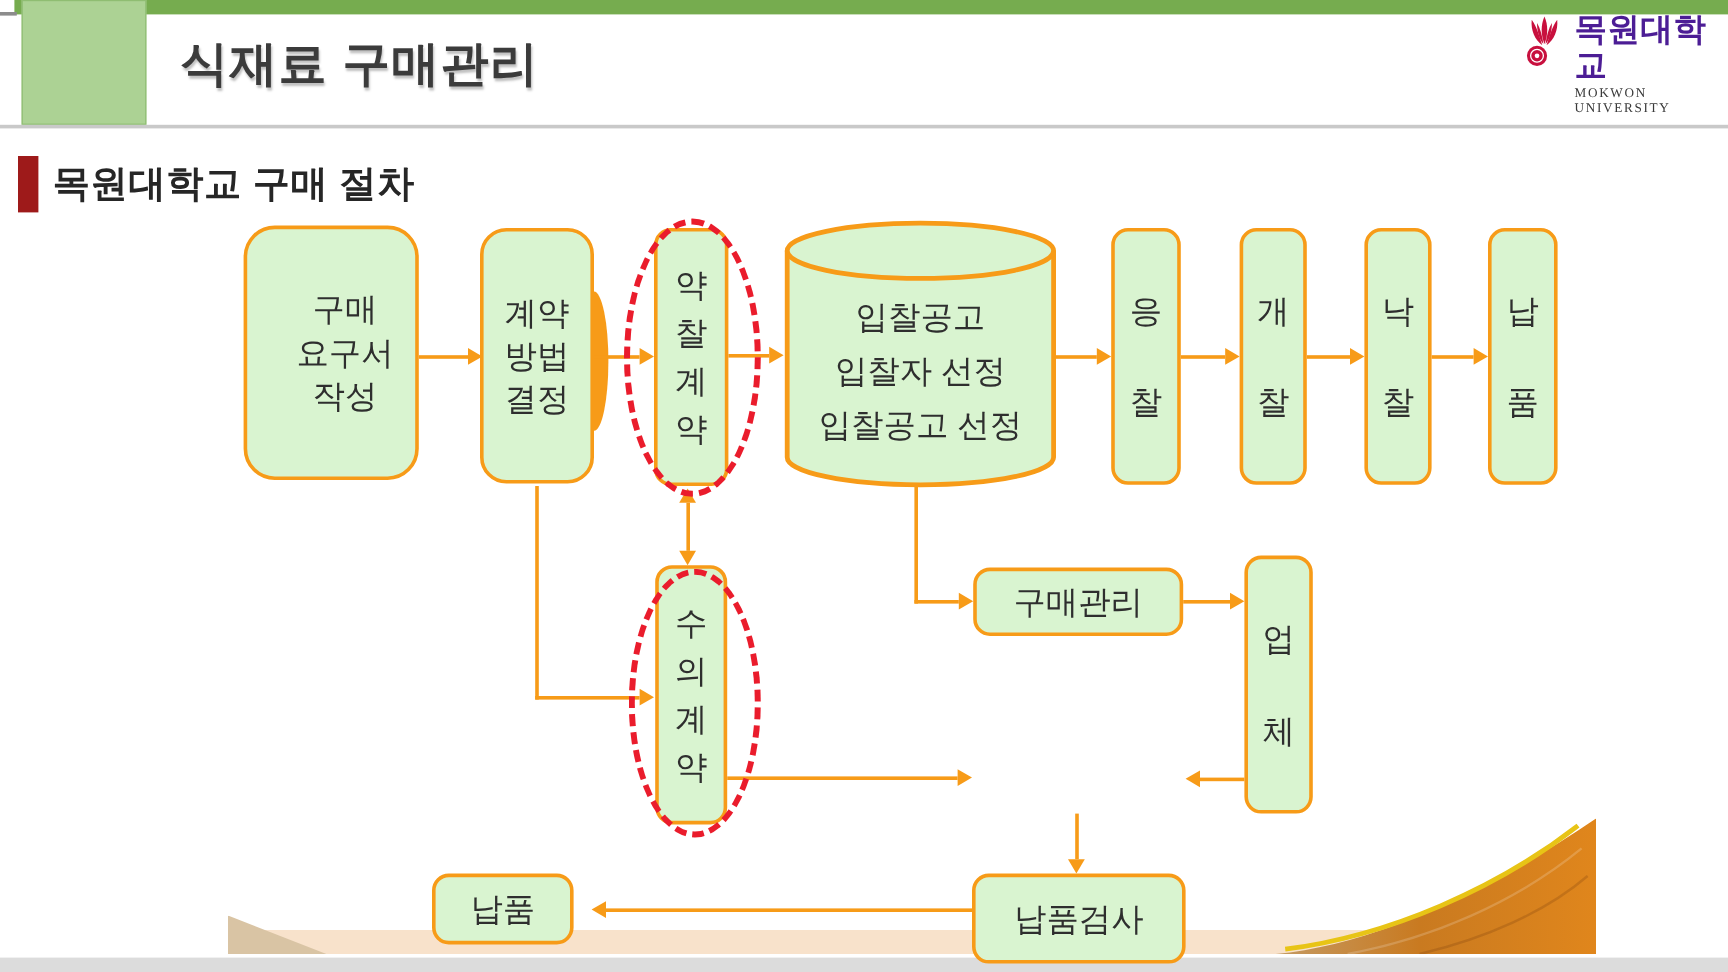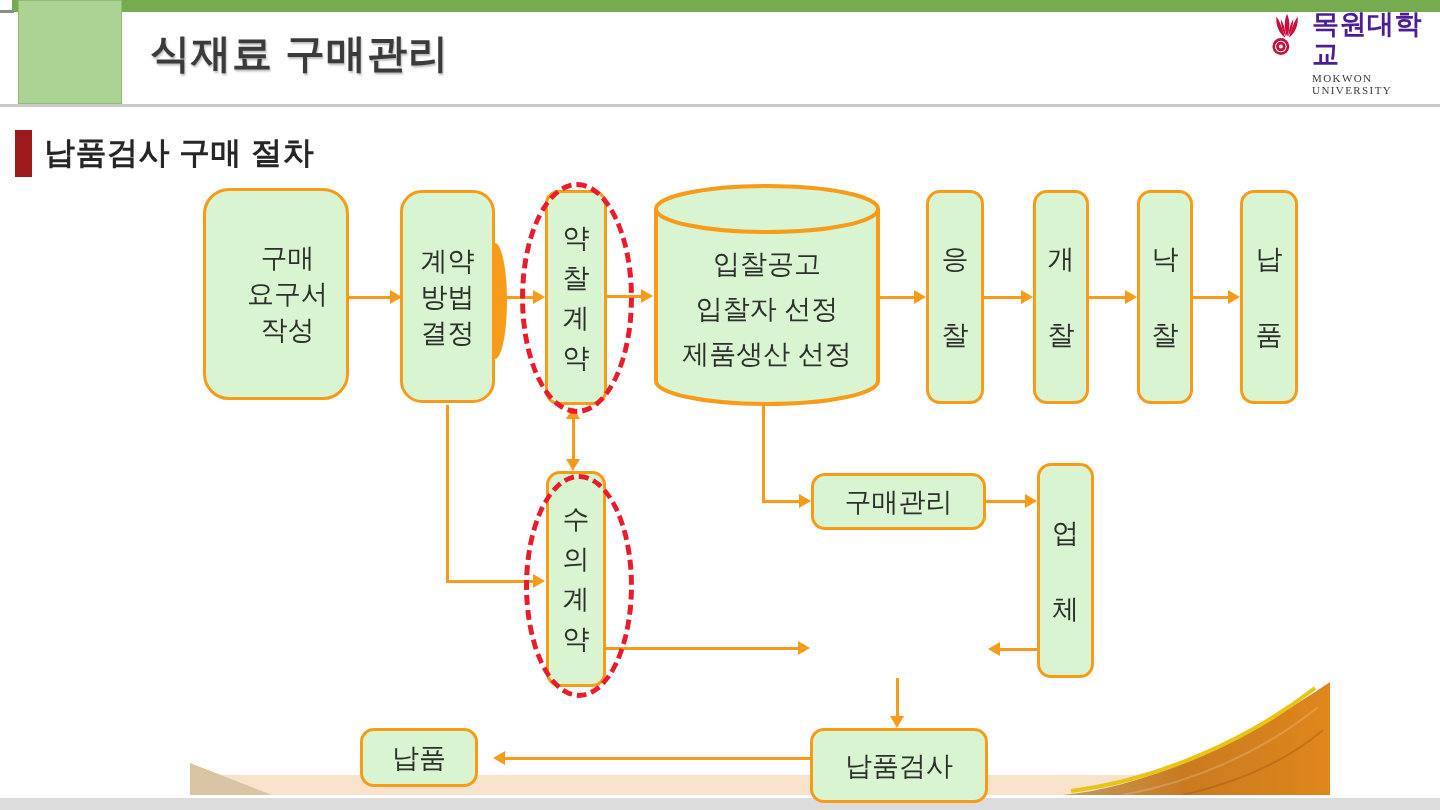--- a/index.html
+++ b/index.html
@@ -82,21 +82,21 @@
       <circle cx="10" cy="38" r="6" fill="none" stroke="#ffffff" stroke-width="1.2"></circle>
       <circle cx="10" cy="38" r="2.2" fill="#ffffff"></circle>
     </svg>
     <div class="logo-text">
       <div class="logo-name">목원대학교</div>
       <div class="logo-en">MOKWON UNIVERSITY</div>
     </div>
   </div>
 
   <div class="section-bar"></div>
-  <div class="section-title">납품검사 구매 절차</div>
+  <div class="section-title">목원대학교 구매 절차</div>
 
   <div class="diagram">
 
     <div class="tan-strip"></div>
     <div class="beige-tri"></div>
 
     <div class="box r26" style="left:13px;top:5px;width:146px;height:212px;">
       <span class="ln">구매</span>
       <span class="ln">요구서</span>
       <span class="ln">작성</span>
@@ -117,21 +117,21 @@
     </div>
     <div class="red-ellipse" style="left:330px;top:-1px;width:114px;height:232px;"></div>
 
     <svg class="cyl" viewBox="0 0 228 228">
       <path d="M3,26 L3,198 A111,23 0 0 0 225,198 L225,26" fill="#D9F4D0" stroke="#F79B18" stroke-width="4"></path>
       <ellipse cx="114" cy="26" rx="111" ry="23" fill="#D9F4D0" stroke="#F79B18" stroke-width="4"></ellipse>
     </svg>
     <div class="cyl-text">
       <span class="ln">입찰공고</span>
       <span class="ln">입찰자 선정</span>
-      <span class="ln">제품생산 선정</span>
+      <span class="ln">입찰공고 선정</span>
     </div>
 
     <div class="box vgap40" style="left:736px;top:7px;width:58px;height:214px;">
       <span>응</span>
       <span>찰</span>
     </div>
     <div class="box vgap40" style="left:843px;top:7px;width:56px;height:214px;">
       <span>개</span>
       <span>찰</span>
     </div>

